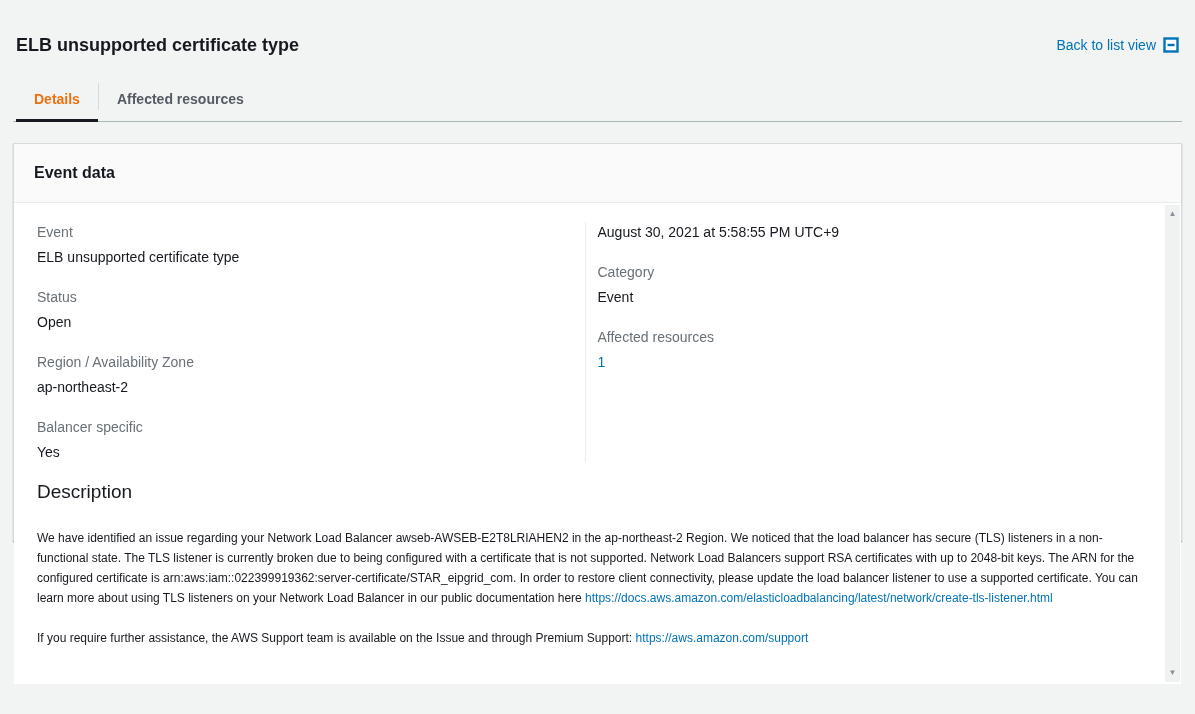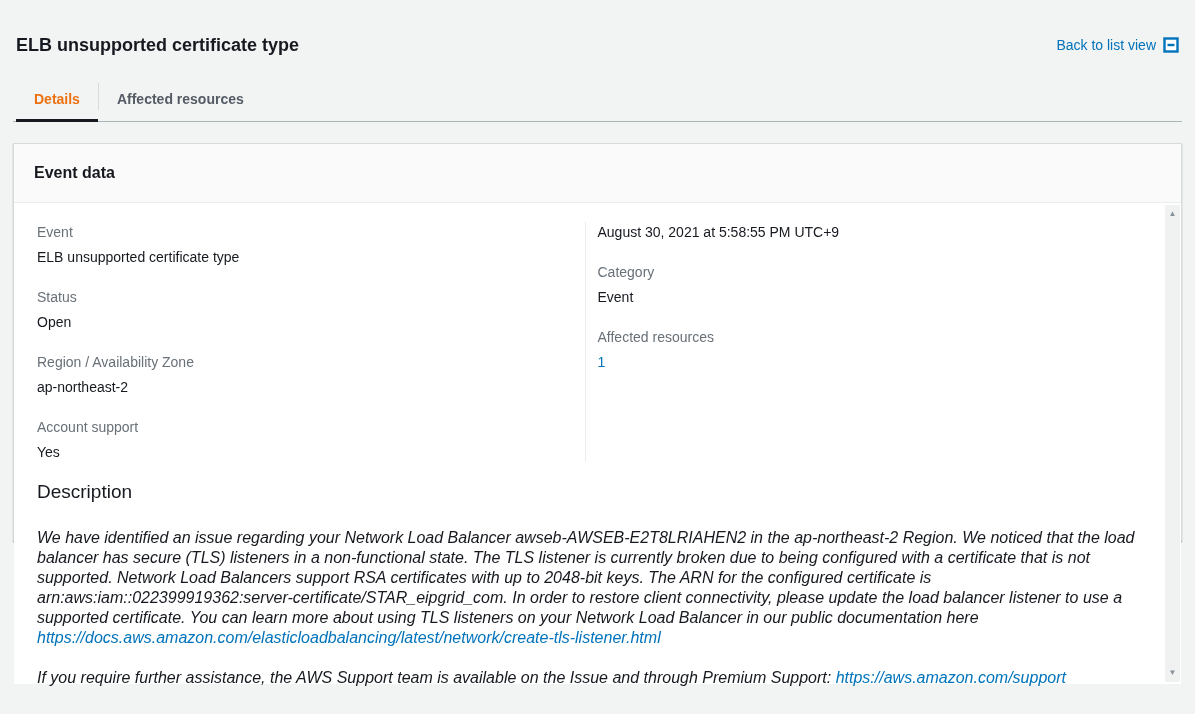--- a/index.html
+++ b/index.html
@@ -102,25 +102,24 @@
   
   .description { padding: 12px 23px 0 23px; margin-right: 17px; }
   .desc-heading {
     font-size: 19px;
     font-weight: 400;
     line-height: 24px;
     color: #16191f;
     margin-bottom: 24px;
   }
   .desc-paragraph {
-    font-size: 16px;
+    font-size: 12px;
     line-height: 20px;
     color: #16191f;
     max-width: 1108px;
-    font-style: italic;
   }
   .desc-paragraph + .desc-paragraph { margin-top: 20px; }
 
   
   .scrollbar {
     position: absolute;
     top: 2px;
     right: 1px;
     bottom: 2px;
     width: 15px;
@@ -175,21 +174,21 @@
         </div>
         <div class="field">
           <div class="field-label">Status</div>
           <div class="field-value">Open</div>
         </div>
         <div class="field">
           <div class="field-label">Region / Availability Zone</div>
           <div class="field-value">ap-northeast-2</div>
         </div>
         <div class="field">
-          <div class="field-label">Account support</div>
+          <div class="field-label">Balancer specific</div>
           <div class="field-value">Yes</div>
         </div>
       </div>
 
       <div class="field-col right">
         <div class="field">
           <div class="field-value">August 30, 2021 at 5:58:55 PM UTC+9</div>
         </div>
         <div class="field">
           <div class="field-label">Category</div>

